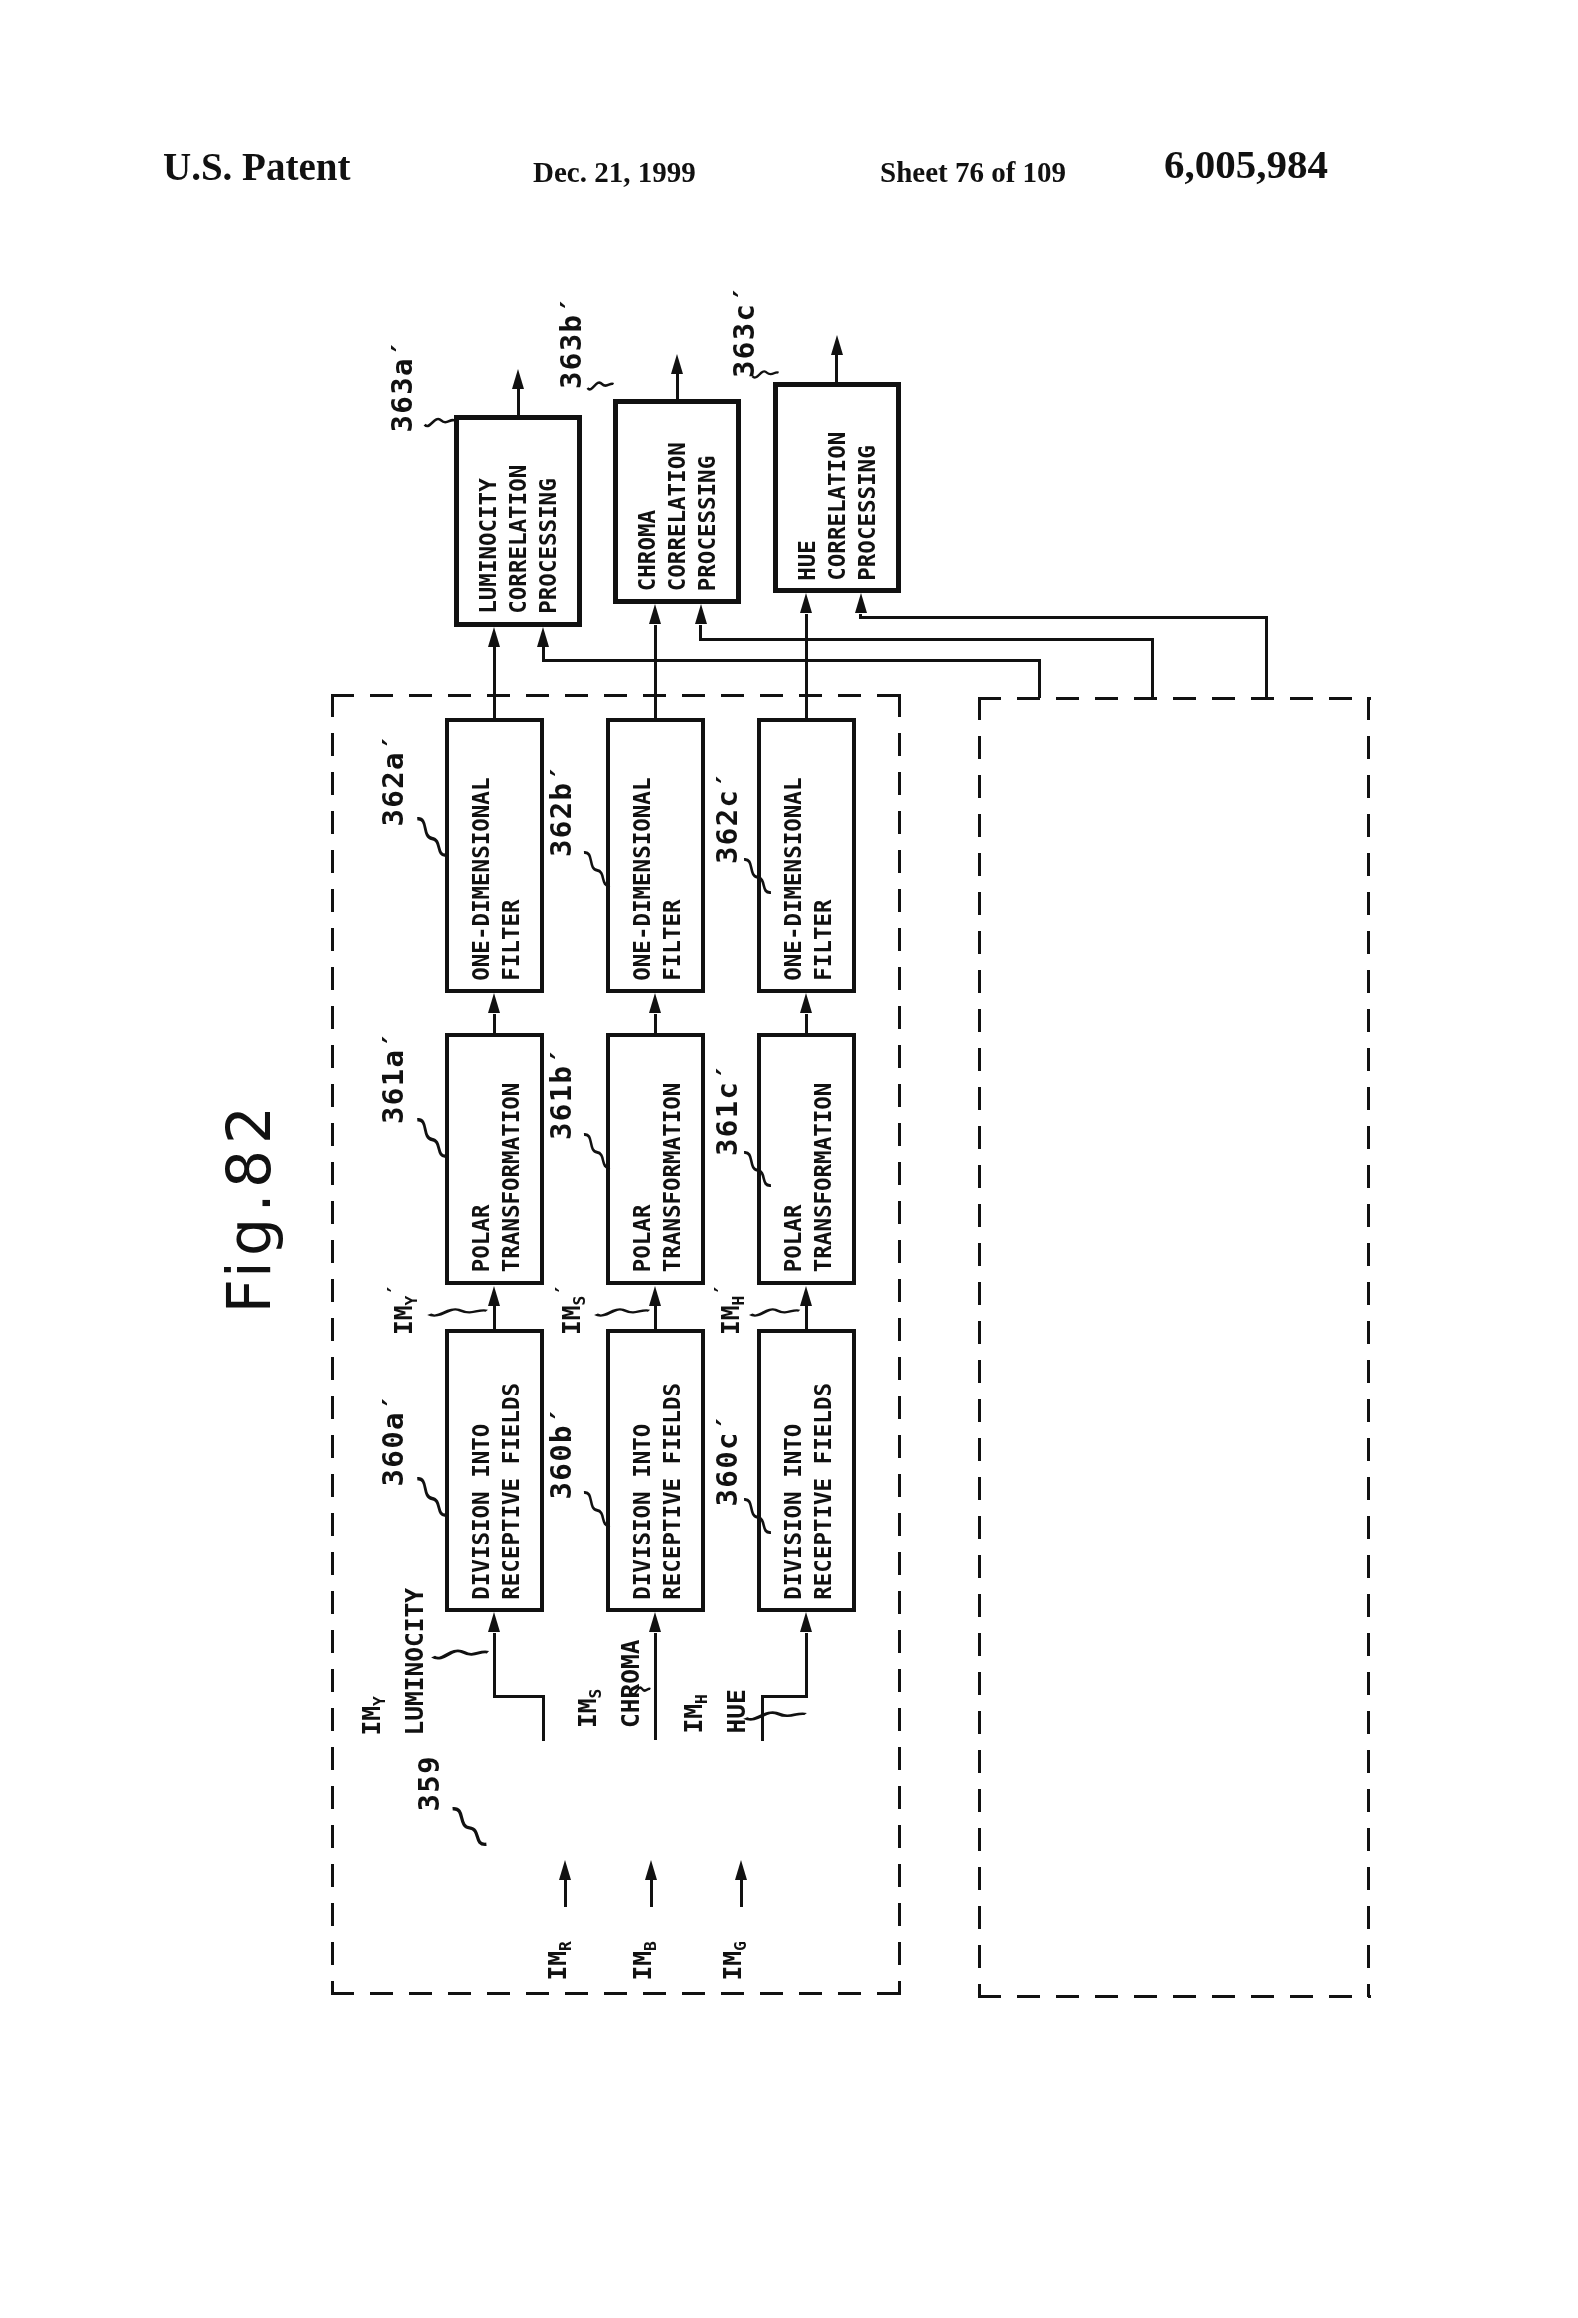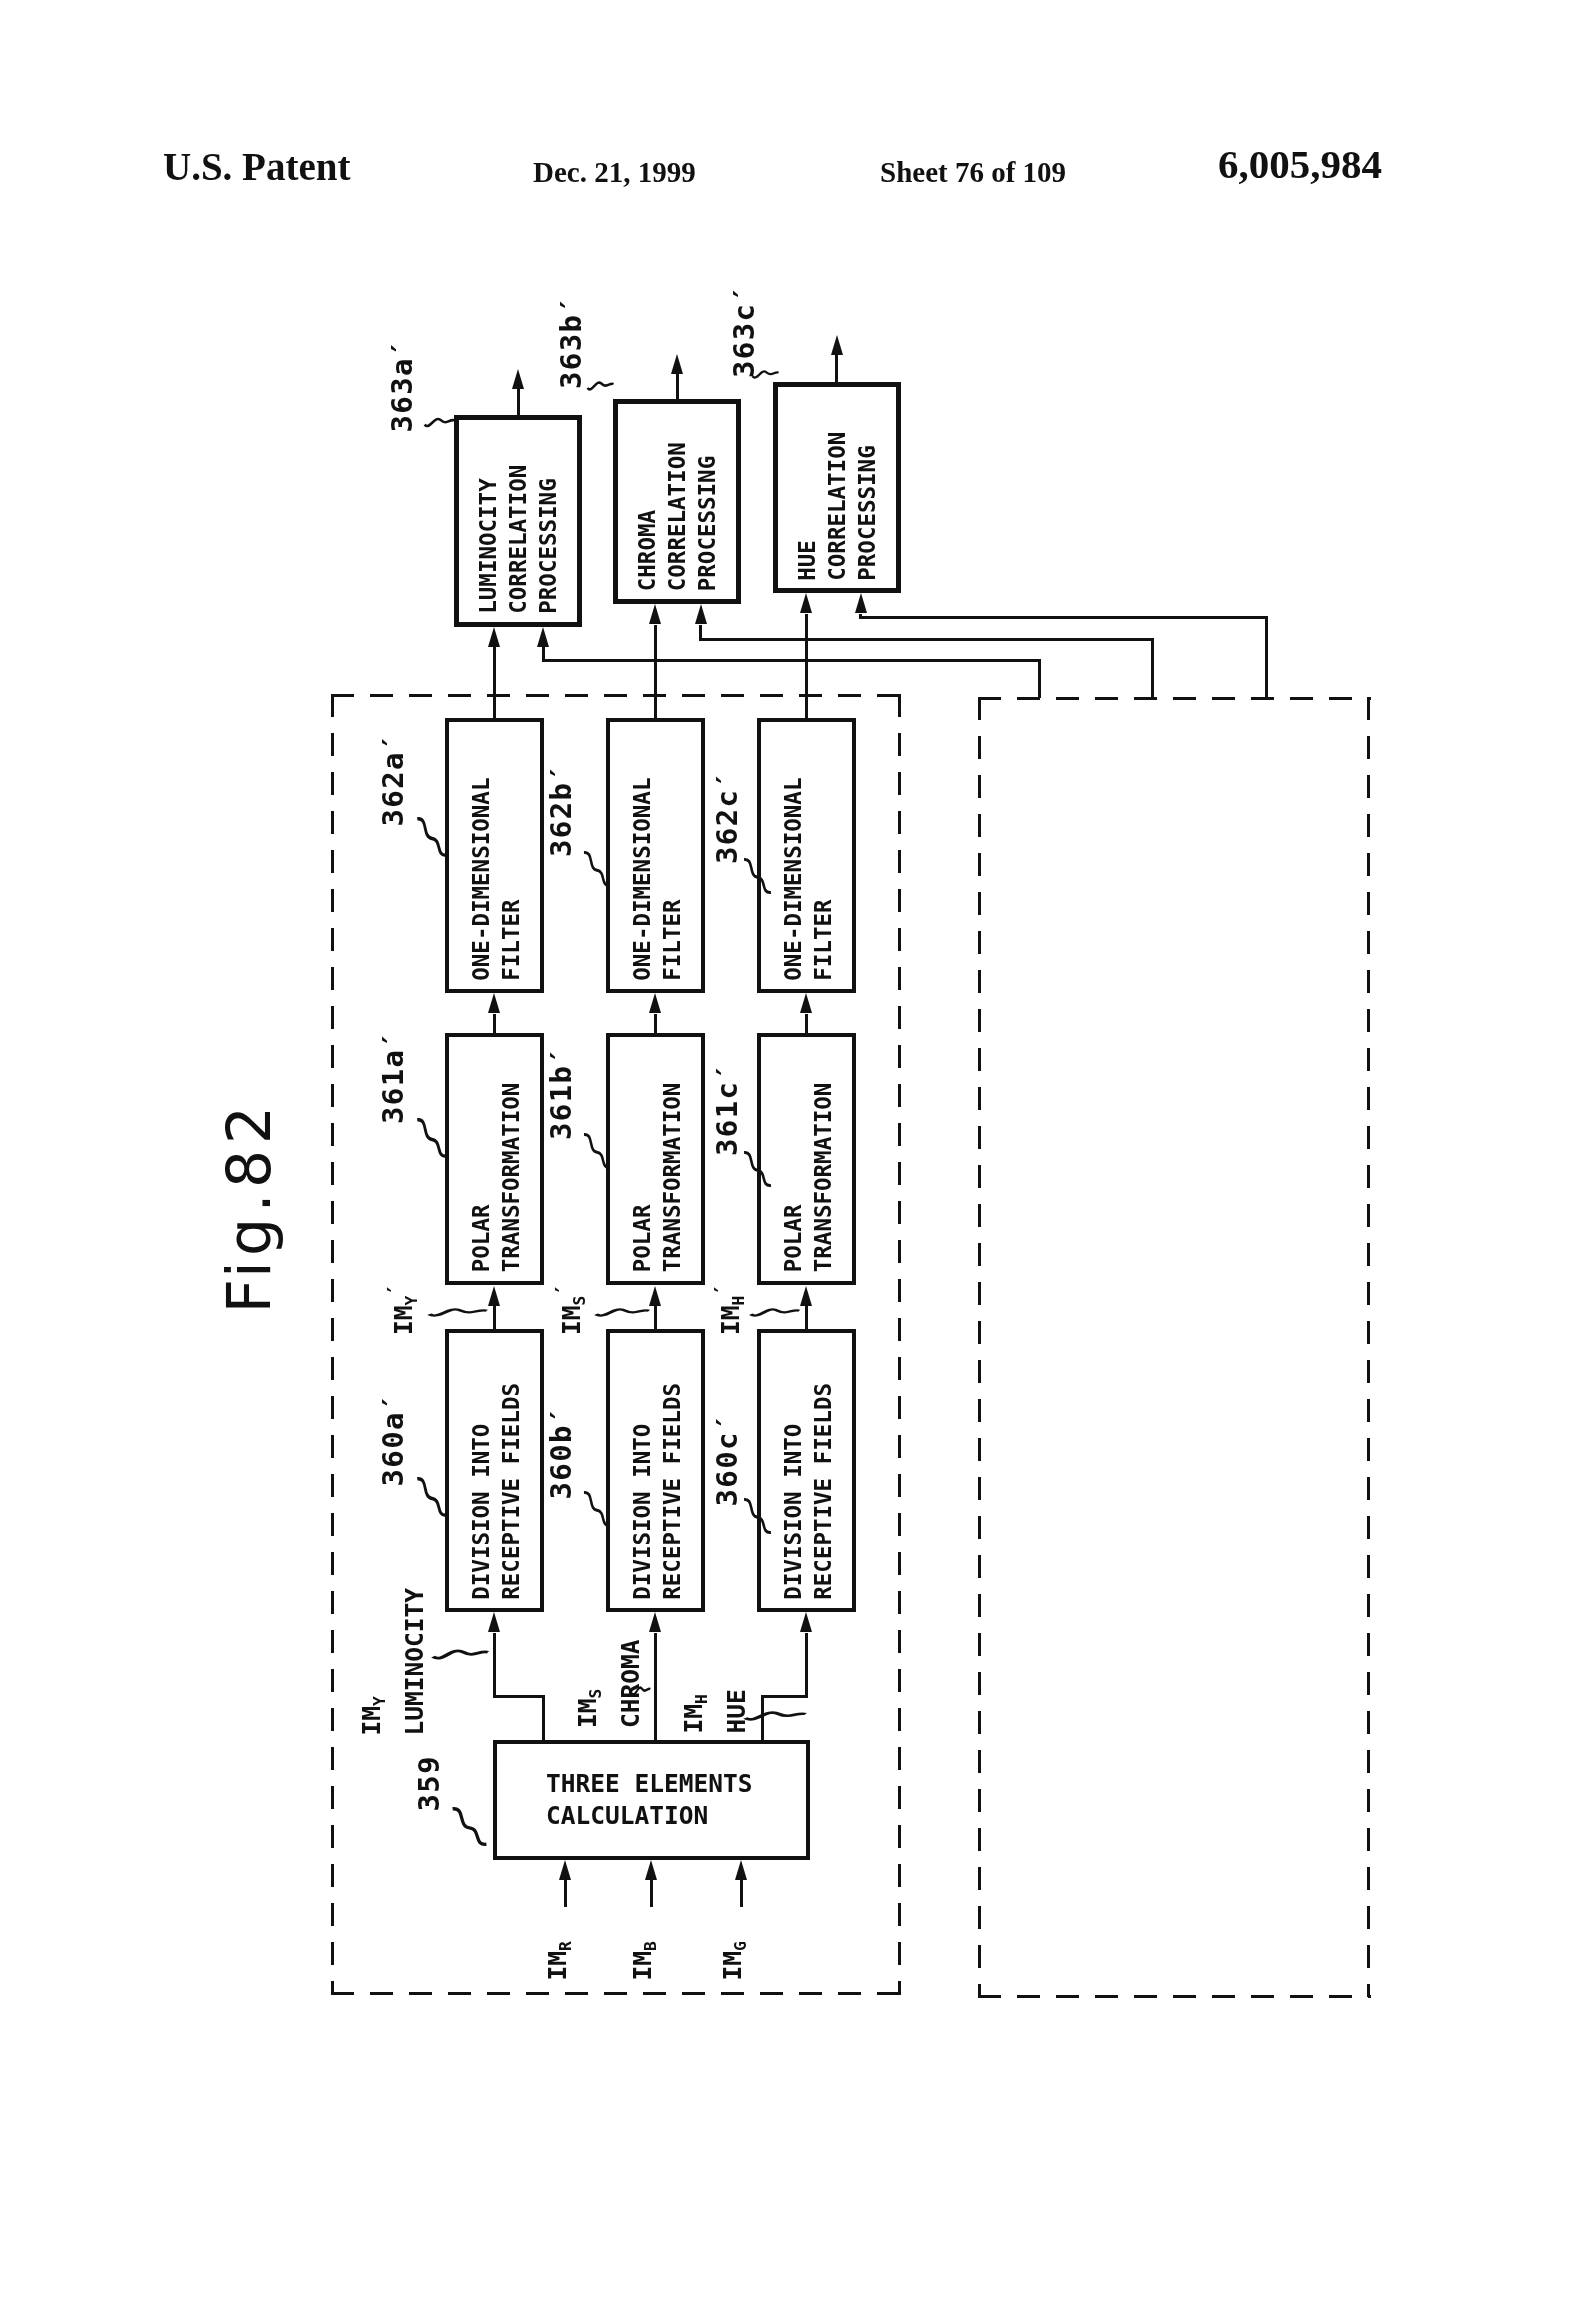--- a/index.html
+++ b/index.html
@@ -35,21 +35,21 @@
         font-size:24.5px;font-weight:700;line-height:32px;padding-left:49px;white-space:nowrap;height:100%;box-sizing:border-box;}
 </style>
 </head>
 <body>
 
 <div id="page">
 
   <div class="hdr" style="left:163px;top:144px;font-size:39px;">U.S. Patent</div>
   <div class="hdr" style="left:533px;top:156px;font-size:29px;">Dec. 21, 1999</div>
   <div class="hdr" style="left:880px;top:156px;font-size:29px;">Sheet 76 of 109</div>
-  <div class="hdr" style="left:1218px;top:140px;font-size:41px;">6,005,984</div>
+  <div class="hdr" style="left:1164px;top:140px;font-size:41px;">6,005,984</div>
 
   <div class="vwrap" style="left:214px;top:1058px;width:68px;height:255px;">
     <div class="vin figtxt" style="width:255px;height:68px;">Fig.82</div>
   </div>
 
   <div class="dash-h" style="left:331px;top:694px;width:570px;"></div>
   <div class="dash-h" style="left:331px;top:1992px;width:570px;"></div>
   <div class="dash-v" style="left:331px;top:694px;height:1301px;"></div>
   <div class="dash-v" style="left:898px;top:694px;height:1301px;"></div>
 
@@ -130,26 +130,20 @@
       <span>RECEPTIVE FIELDS</span>
     </div>
   </div>
   <div class="blk" style="left:757px;top:1329px;width:99px;height:283px;">
     <div class="rot btxt" style="width:267px;height:83px;">
       <span>DIVISION INTO</span>
       <span>RECEPTIVE FIELDS</span>
     </div>
   </div>
 
-  <div class="blk blk-359" style="left:493px;top:1740px;width:317px;height:120px;">
-    <div class="t359">
-      <span>THREE ELEMENTS</span>
-      <span>CALCULATION</span>
-    </div>
-  </div>
 
   <div class="ah" style="left:512px;top:369px;"></div>
   <div class="ln" style="left:517px;top:389px;width:2.7px;height:26px;"></div>
   <div class="ah" style="left:671px;top:354px;"></div>
   <div class="ln" style="left:676px;top:374px;width:2.7px;height:25px;"></div>
   <div class="ah" style="left:831px;top:335px;"></div>
   <div class="ln" style="left:835px;top:355px;width:2.7px;height:27px;"></div>
 
   <div class="ah" style="left:488px;top:627px;"></div>
   <div class="ln" style="left:493px;top:647px;width:2.7px;height:71px;"></div>

